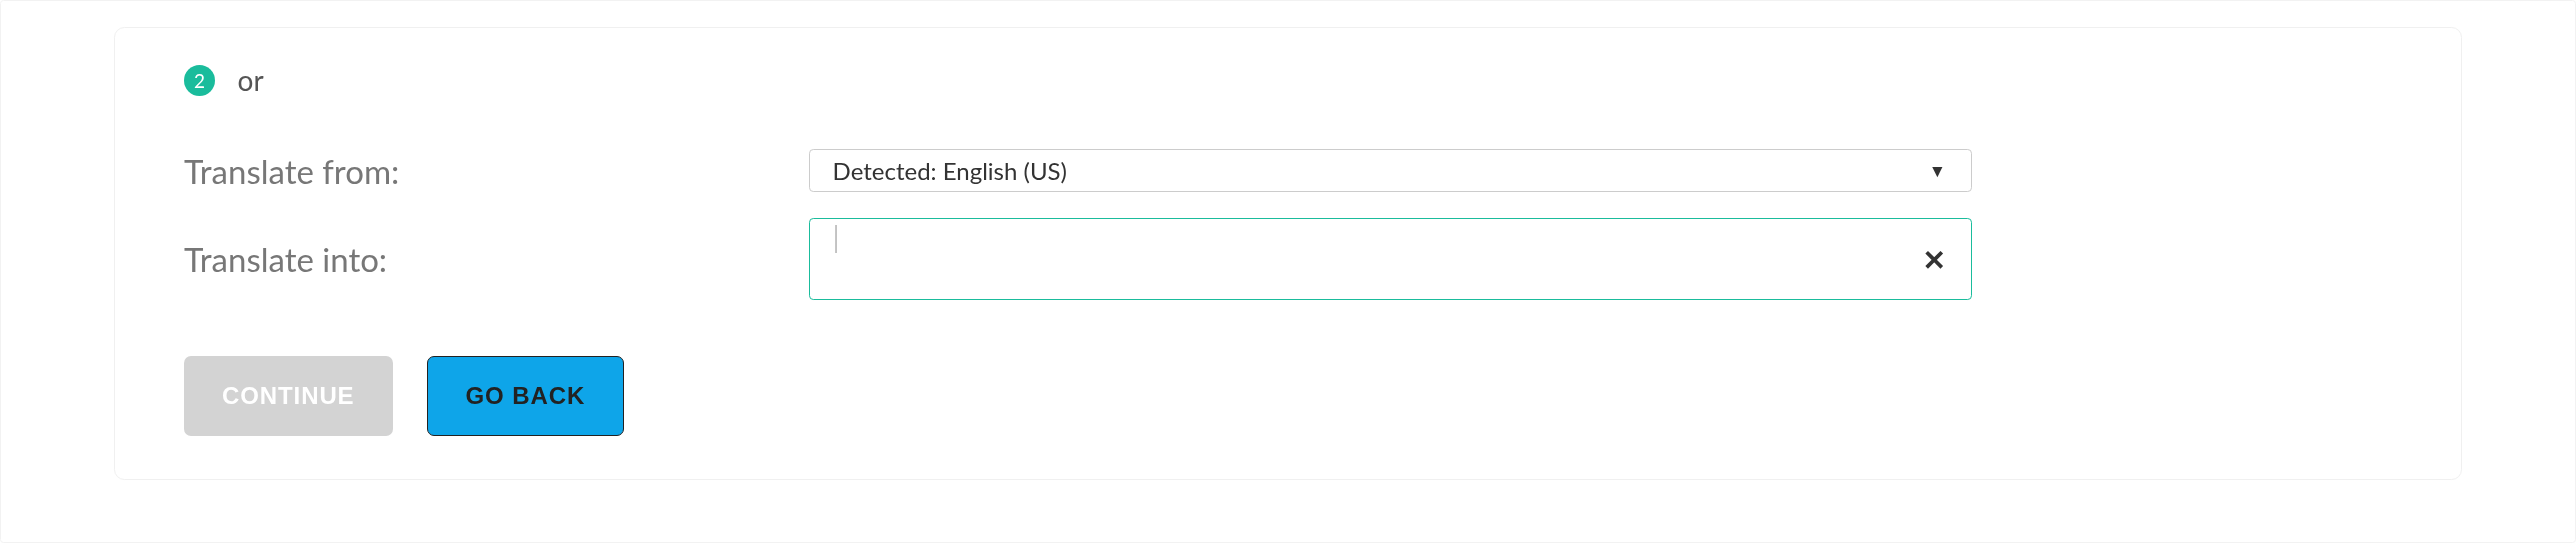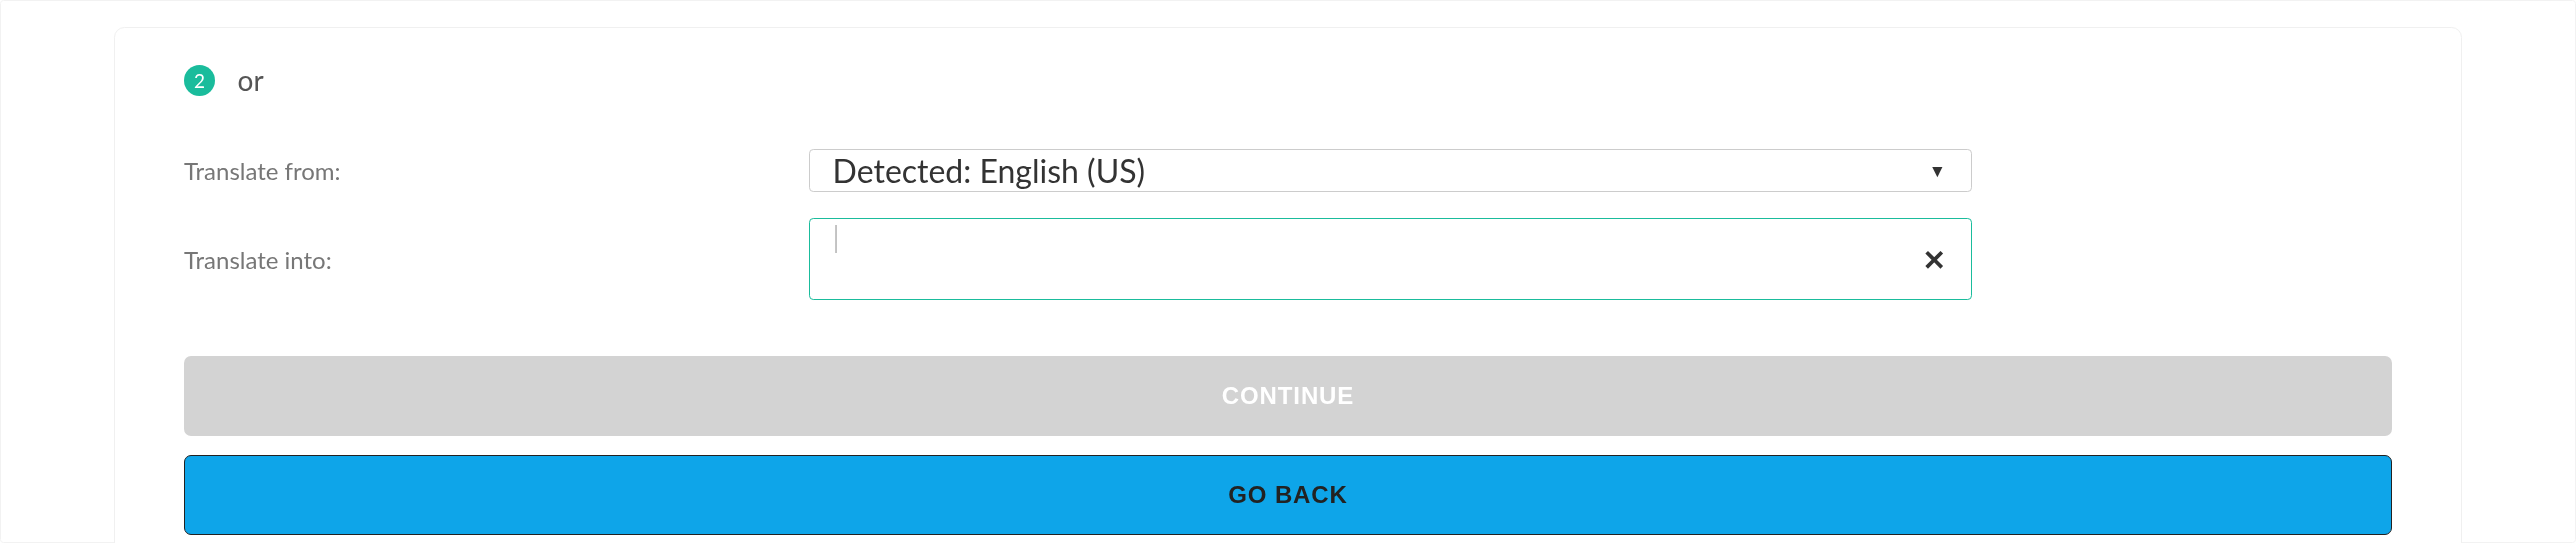--- a/index.html
+++ b/index.html
@@ -66,35 +66,35 @@
     .step-or {
       color: #555;
     }
     .form-row {
       display: flex;
       align-items: center;
       margin-bottom: 26px;
     }
     .form-label {
       width: 625px;
-      font-size: 24px;
+      font-size: 33px;
       color: #777;
       flex-shrink: 0;
     }
     .select-wrapper {
       position: relative;
       width: 1163px;
     }
     .select-field {
       width: 100%;
       height: 43px;
       border: 0.9px solid #ccc;
       border-radius: 4.3px;
       padding: 0 43px 0 22.6px;
-      font-size: 32px;
+      font-size: 24px;
       color: #333;
       background: #fff;
       display: flex;
       align-items: center;
       cursor: pointer;
     }
     .select-caret {
       position: absolute;
       right: 26px;
       top: 50%;
@@ -124,23 +124,22 @@
       top: 50%;
       transform: translateY(-50%);
       font-size: 28px;
       color: #333;
       cursor: pointer;
       font-weight: 700;
       line-height: 1;
     }
     .button-row {
       display: flex;
-      gap: 19px;
+      gap: 34px;
       margin-top: 56px;
-      flex-direction: column;
     }
     .btn {
       height: 80px;
       padding: 0 38px;
       border-radius: 7px;
       font-size: 24px;
       font-weight: 700;
       letter-spacing: 0.9px;
       display: flex;
       align-items: center;

